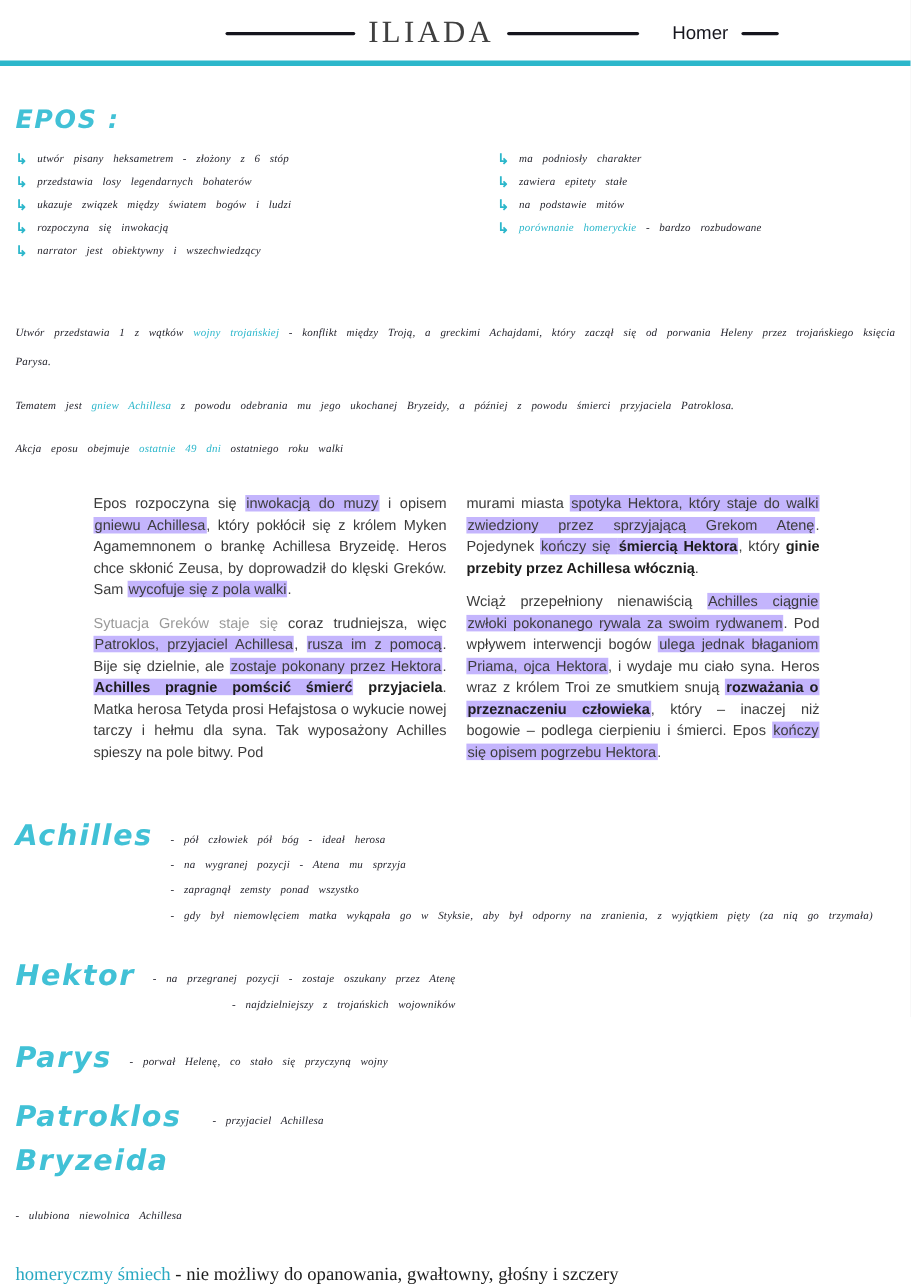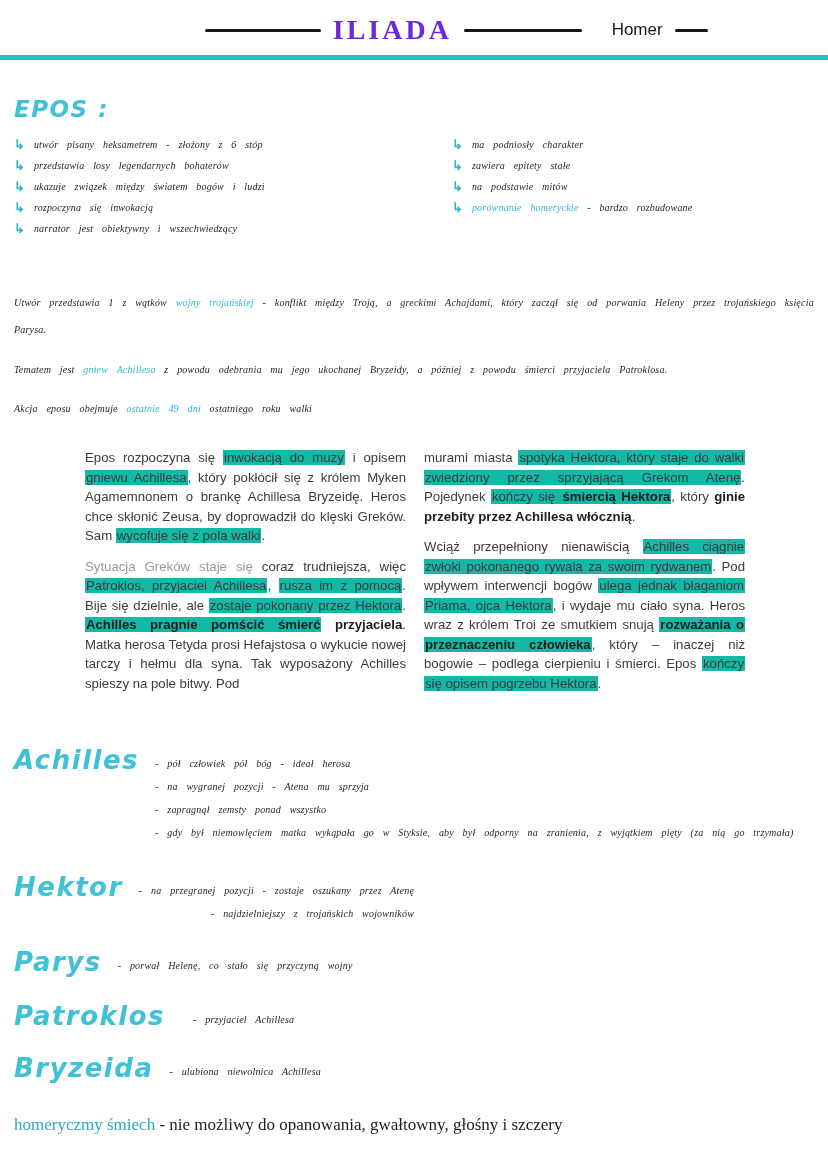--- a/index.html
+++ b/index.html
@@ -9,22 +9,22 @@
     background:#ffffff; overflow:hidden; color:#23232b;
   }
 
   
   .header { display:flex; align-items:center; gap:12px; padding:14px 120px 0 205px; }
   .rule { height:3px; background:#15151d; border-radius:2px; }
   .rule-1 { width:118px; }
   .rule-2 { width:120px; }
   .rule-3 { width:34px; }
   .doc-title {
-    font-family:"Liberation Serif", serif; font-weight:700;
-    font-size:28px; letter-spacing:3px; color:#6d28d9;
+    font-family:"Liberation Serif", serif; font-weight:400;
+    font-size:28px; letter-spacing:3px; color:#404040;
   }
   .doc-author { font-size:17px; color:#16161e; padding-left:18px; }
   .teal-bar { margin-top:9px; height:5px; width:100%; background:#2cb7cb; }
 
   
   .hw {
     font-family:Liberation Serif, serif; font-style:italic;
     color:#25252e; font-size:10px; letter-spacing:.2px; word-spacing:6px;
   }
   .hw-big {
@@ -51,34 +51,34 @@
   .intro .p2 { margin-top:13px; }
   .intro .p3 { margin-top:12px; }
 
   
   .summary {
     margin:26px 0 0 85px; width:660px; display:flex; gap:18px;
     font-size:13.2px; line-height:19.5px; color:#3c3c3c; text-align:justify;
   }
   .summary .col { flex:1; }
   .summary p + p { margin-top:11px; }
-  .hl { background:#14b8a6; padding:0 1px; -webkit-box-decoration-break:clone; box-decoration-break:clone; }
+  .hl { background:#c4b5fd; padding:0 1px; -webkit-box-decoration-break:clone; box-decoration-break:clone; }
   .bold { font-weight:700; color:#1d1d1d; }
 
   
   .characters { margin:0 14px; }
   .char-block { display:flex; align-items:flex-start; gap:16px; }
   .char-block .char-name { min-width:86px; }
   .char-items { list-style:none; padding-top:7px; }
   .char-items li { line-height:23px; max-width:660px; }
   .char-achilles  { margin-top:52px; }
   .char-hektor    { margin-top:28px;text-align:right; }
   .char-parys     { margin-top:22px; }
   .char-patroklos { margin-top:24px;gap:28px; }
-  .char-bryzeida  { margin-top:22px; }
+  .char-bryzeida  { margin-top:10px;flex-direction:column; }
 
   
   .definitions { margin:30px 14px 0 14px; font-family:"Liberation Serif", serif; font-size:17px; }
   .definitions .def-line { line-height:23px; color:#1d1d1d; }
   .definitions .term { color:#2aa9c2; }
 </style>
 </head>
 <body>
 
 <div class="page">

